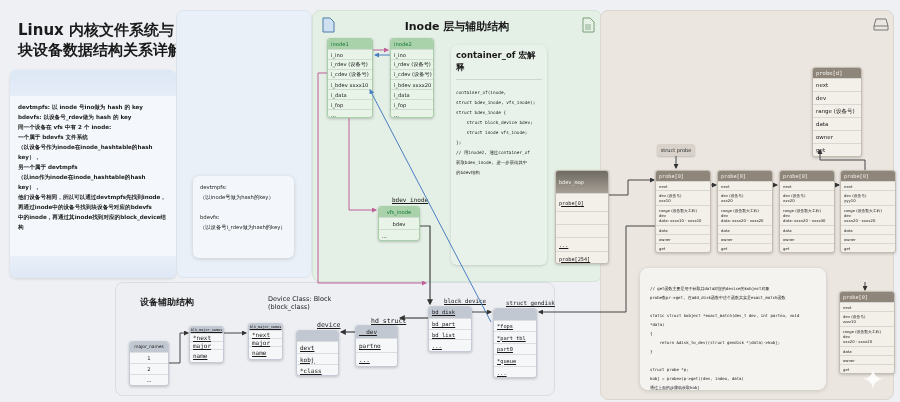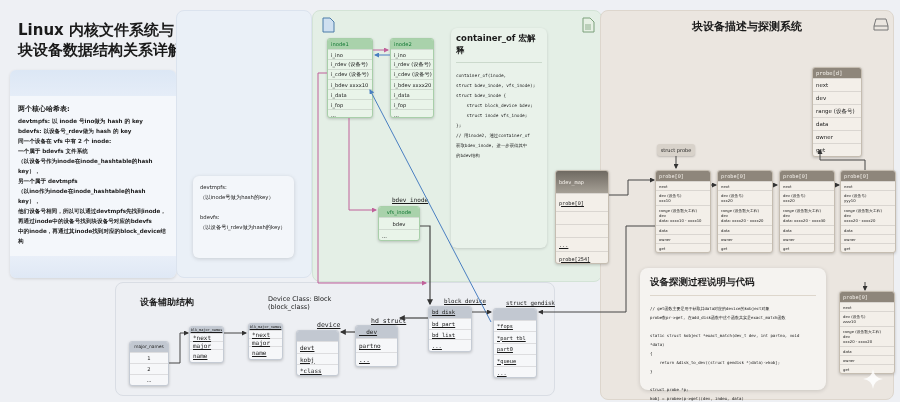--- a/index.html
+++ b/index.html
@@ -19,38 +19,37 @@
   .panel-grey { left: 115px; top: 282px; width: 440px; height: 114px; background: #edeff3; border-radius: 8px; border: 1px solid #d9dde4; }
   .struct { position: absolute; border-radius: 3px; box-shadow: 0 1px 3px rgba(0,0,0,.2); overflow: hidden; font-size: 5.2px; }
   .struct .hd { height: 10px; line-height: 10px; padding-left: 3px; }
   .struct .row { border-top: 1px solid rgba(0,0,0,.1); padding-left: 3px; display: flex; align-items: center; }
   .g .hd { background: #a9d2ab; color: #173; }
   .g { background: #e9f4e9; border: 1px solid #a8cfa9; }
   .t .hd { background: #8e867b; color: #f5f1eb; font-family: "DejaVu Sans Mono", monospace; }
   .t { background: #f3efe9; border: 1px solid #c5bdb1; }
   .s .hd { background: #c2c8d1; color: #222; }
   .s { background: #f6f7f9; border: 1px solid #c5cbd4; }
-  .codebox { left: 451px; top: 28px; width: 96px; height: 220px; background: #e9f2ea; border-radius: 6px; box-shadow: 0 1px 3px rgba(0,0,0,.15); padding: 5px; }
+  .codebox { left: 451px; top: 45px; width: 96px; height: 220px; background: #e9f2ea; border-radius: 6px; box-shadow: 0 1px 3px rgba(0,0,0,.15); padding: 5px; }
   .codebox h5 { font-size: 8.5px; font-weight: bold; padding-bottom: 5px; border-bottom: 1px solid #cbd9cc; }
   .codebox pre { font-family: "DejaVu Sans Mono", monospace; font-size: 4.4px; line-height: 10px; margin-top: 8px; white-space: pre-wrap; }
   .probe-card { left: 640px; top: 268px; width: 186px; height: 122px; background: #f5f3f0; border-radius: 8px; box-shadow: 0 1px 4px rgba(0,0,0,.15); padding: 8px 10px; }
   .probe-card h5 { font-size: 9.5px; font-weight: bold; padding-bottom: 6px; border-bottom: 1px solid #ddd6cc; }
   .probe-card pre { font-family: "DejaVu Sans Mono", monospace; font-size: 4px; line-height: 9px; margin-top: 8px; white-space: pre-wrap; }
   .label { position: absolute; font-size: 6.5px; margin-left: 12px; }
   .icon { position: absolute; }
   svg.wires { position: absolute; left: 0; top: 0; pointer-events: none; }
 </style>
 </head>
 <body>
 
 <div class="abs title-main">Linux 内核文件系统与块设备数据结构关系详解</div>
 
 <div class="abs left-card">
   <div class="inner">
-    <h4>两个核心哈希表:</h4>
     <div>devtmpfs: 以 inode 号ino做为 hash 的 key</div>
     <div>bdevfs: 以设备号_rdev做为 hash 的 key</div>
     <div>同一个设备在 vfs 中有 2 个 inode:</div>
     <div>一个属于 bdevfs 文件系统</div>
     <div>（以设备号作为inode在inode_hashtable的hash key），</div>
     <div>另一个属于 devtmpfs</div>
     <div>（以ino作为inode在inode_hashtable的hash key），</div>
     <div>他们设备号相同，所以可以通过devtmpfs先找到inode，</div>
     <div>再通过inode中的设备号找到块设备号对应的bdevfs</div>
     <div>中的inode，再通过其inode找到对应的block_device结构</div>
@@ -60,20 +59,21 @@
 <div class="abs panel-blue"></div>
 <div class="abs key-card">
   <div>devtmpfs:</div>
   <div>（以inode号做为hash的key）</div>
   <div style="height:10px"></div>
   <div>bdevfs:</div>
   <div>（以设备号i_rdev做为hash的key）</div>
 </div>
 
 <div class="abs panel-green">
+  <div class="ptitle">Inode 层与辅助结构</div>
   <svg class="icon" style="left:8px;top:6px" width="14" height="16">
       <path d="M2 1h7l4 4v10H2z" fill="#cfe0f0" stroke="#4d7ca8" stroke-width="1"></path>
     </svg>
   <svg class="icon" style="left:268px;top:6px" width="14" height="16">
       <path d="M2 1h7l4 4v10H2z" fill="#e6f0e4" stroke="#7aa07a" stroke-width="1"></path>
       <path d="M4 8h6M4 10h6M4 12h6" stroke="#7aa07a" stroke-width=".8"></path>
     </svg>
 </div>
 
 <div class="struct g" style="left:327px;top:38px;width:46px;height:80px">
@@ -112,21 +112,20 @@
 struct bdev_inode {
     struct block_device bdev;
     struct inode vfs_inode;
 };
 // 用inode2, 通过container_of
 获取bdev_inode, 进一步获得其中
 的bdev结构</pre>
 </div>
 
 <div class="abs panel-tan">
-  <div class="ptitle">块设备描述与探测系统</div>
   <svg class="icon" style="left:272px;top:6px" width="16" height="14">
       <path d="M3 2h10l2 7v4H1V9z" fill="none" stroke="#777" stroke-width="1"></path>
       <path d="M1 9h14" stroke="#777"></path>
     </svg>
 </div>
 
 <div class="abs" style="left:657px;top:144px;width:38px;height:12px;background:#d8d2ca;border-radius:3px;box-shadow:0 1px 2px rgba(0,0,0,.2);font-size:5px;line-height:12px;text-align:center">struct probe</div>
 
 <div class="struct t" style="left:555px;top:170px;width:54px;height:94px">
   <div class="hd" style="height:22px;line-height:22px;background:linear-gradient(#6f6a62,#a59f95)">bdev_map</div>
@@ -203,21 +202,20 @@
       <div class="row" style="min-height: 12px; white-space: pre; line-height: 12px; font-size: 5.5px; padding-top: 0px; padding-bottom: 0px;">next</div>
       <div class="row" style="min-height: 12px; white-space: pre; line-height: 12px; font-size: 5.5px; padding-top: 0px; padding-bottom: 0px;">dev</div>
       <div class="row" style="min-height: 12px; white-space: pre; line-height: 12px; font-size: 5.5px; padding-top: 0px; padding-bottom: 0px;">range (设备号)</div>
       <div class="row" style="min-height: 12px; white-space: pre; line-height: 12px; font-size: 5.5px; padding-top: 0px; padding-bottom: 0px;">data</div>
       <div class="row" style="min-height: 12px; white-space: pre; line-height: 12px; font-size: 5.5px; padding-top: 0px; padding-bottom: 0px;">owner</div>
       <div class="row" style="min-height: 12px; white-space: pre; line-height: 12px; font-size: 5.5px; padding-top: 0px; padding-bottom: 0px;">get</div>
     </div>
   </div>
 
 <div class="abs probe-card">
-  <h5>设备探测过程说明与代码</h5>
   <pre>// get函数主要是用于获取其data对应的device的kobject对象
 probe数pr-&gt;get, 在add_disk函数中这个函数其实是exact_match函数
 
 static struct kobject *exact_match(dev_t dev, int partno, void *data)
 {
     return &amp;disk_to_dev((struct gendisk *)data)-&gt;kobj;
 }
 
 struct probe *p;
 kobj = probe&gt;(p-&gt;get)(dev, index, data)

